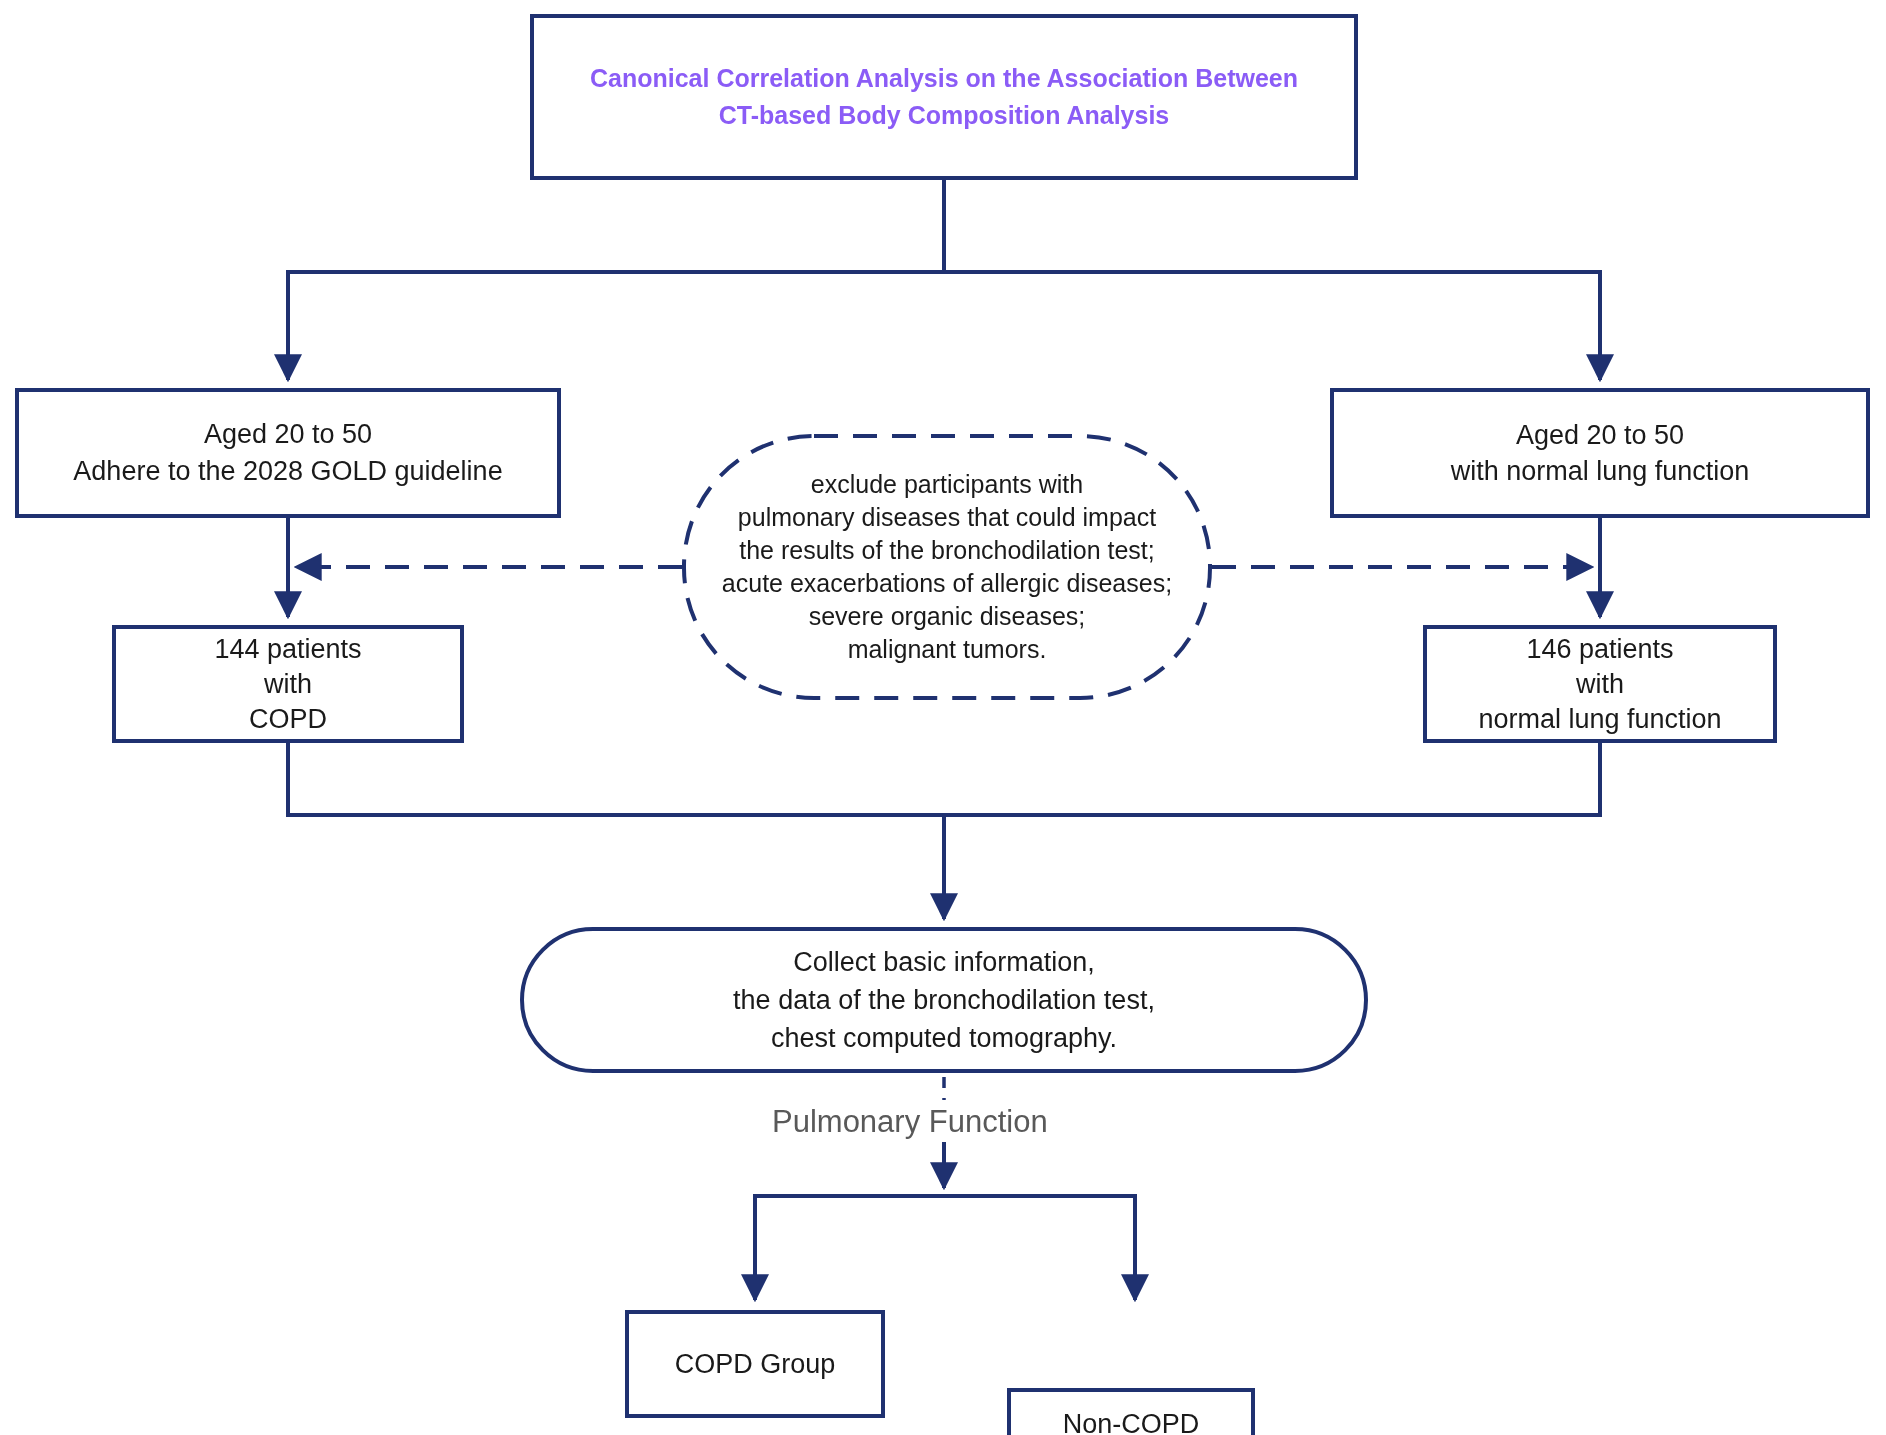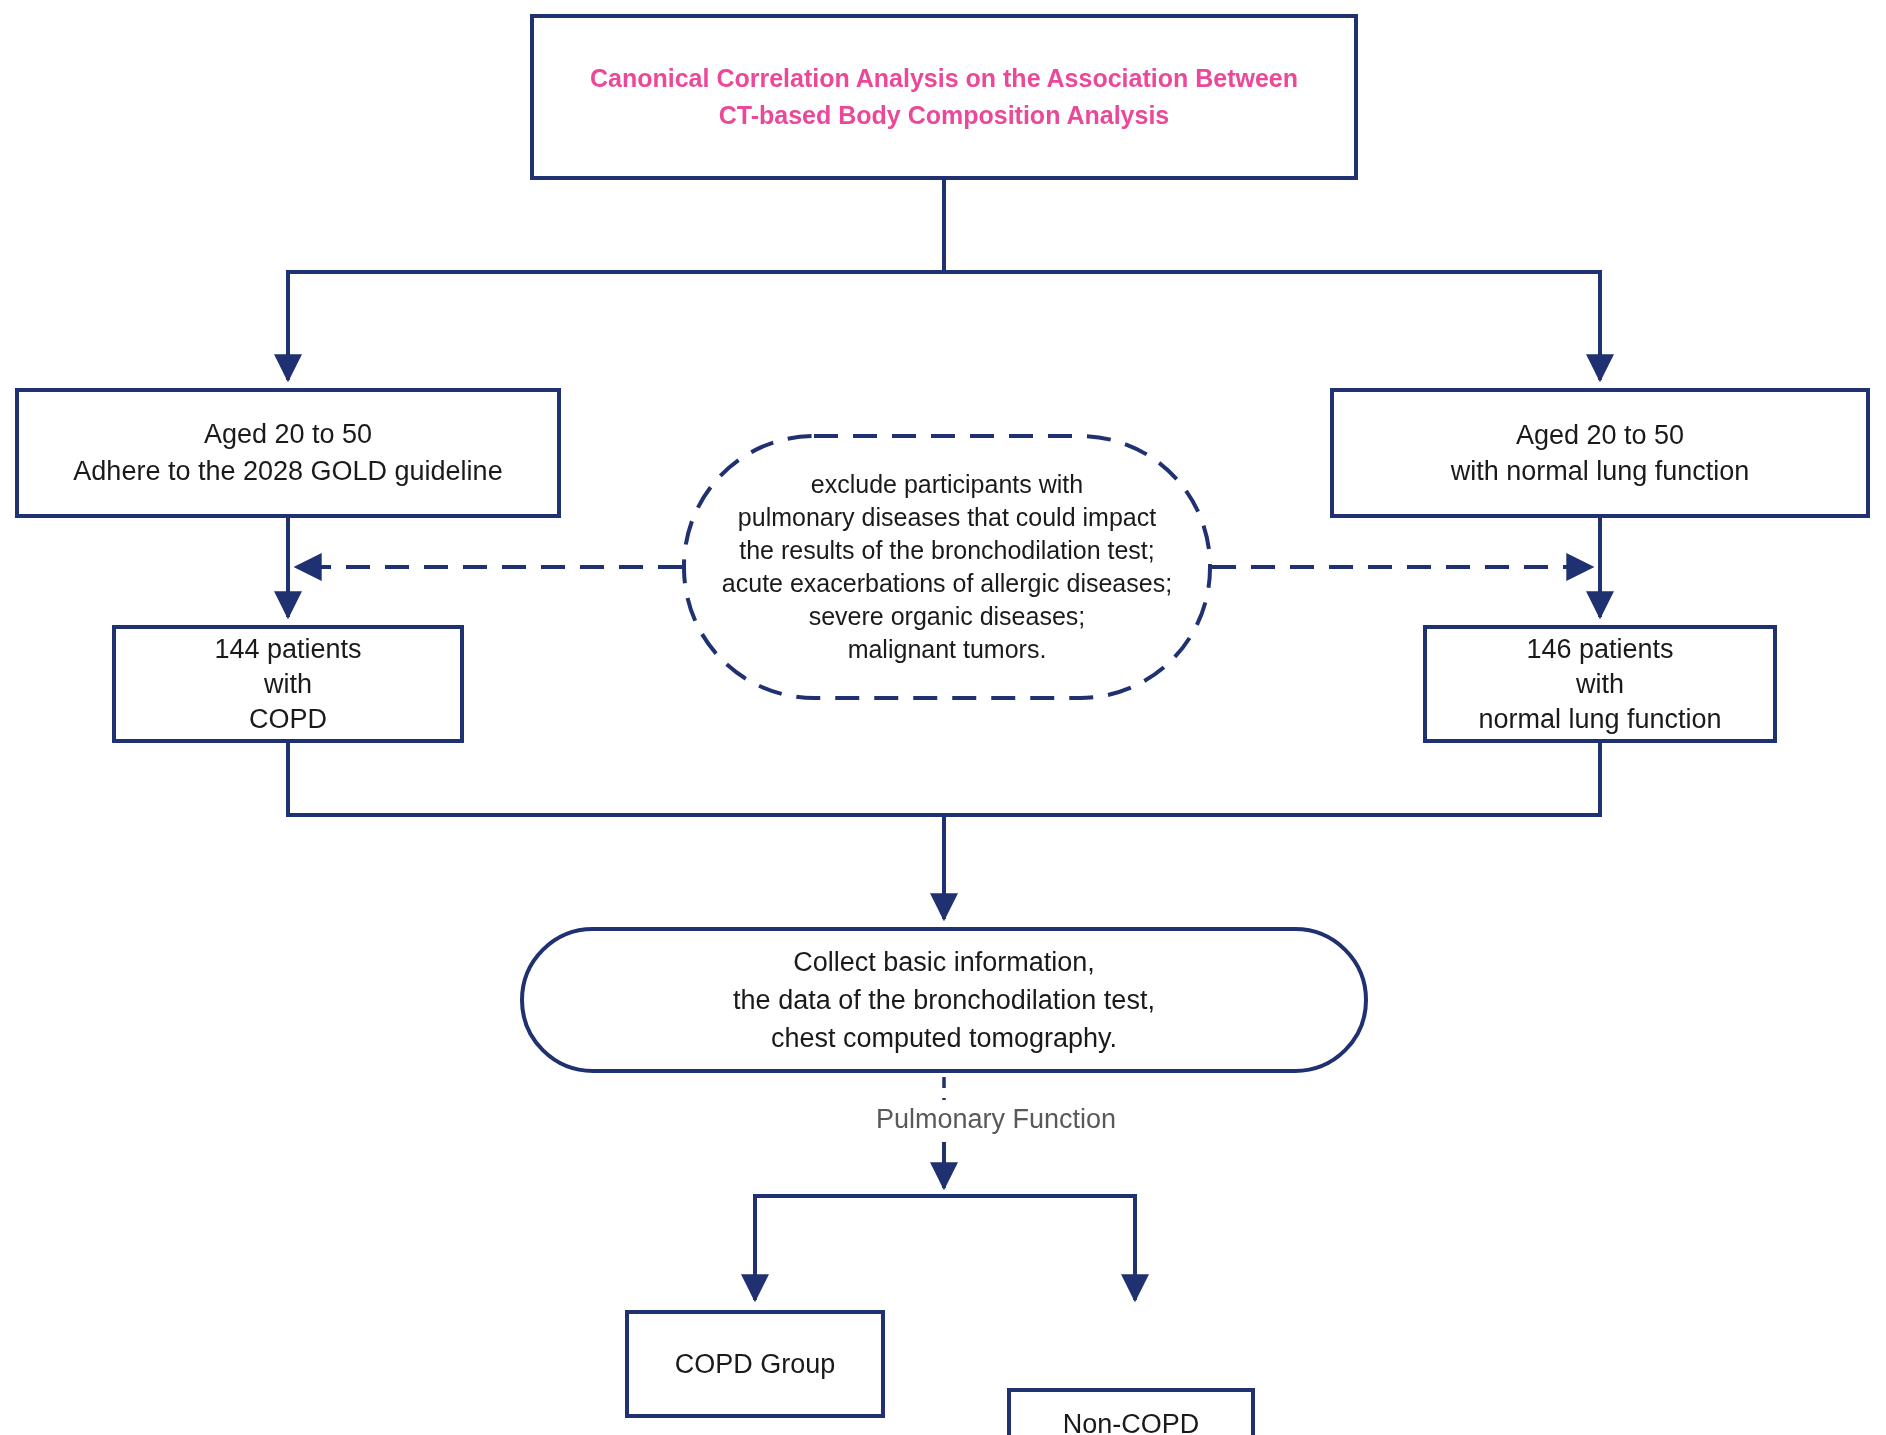--- a/index.html
+++ b/index.html
@@ -18,39 +18,39 @@
   .stub{stroke-dasharray:11 10;stroke-width:3.5;}
   #arrowhead path{fill:var(--line);stroke:none;}
 
   .node{
     position:absolute;display:flex;flex-direction:column;justify-content:center;align-items:center;
     text-align:center;border:4px solid var(--line);background:#ffffff;box-sizing:border-box;
   }
   .node .ln{font-size:27px;line-height:37px;color:var(--text);white-space:nowrap;}
 
   #title-box{left:530px;top:14px;width:828px;height:166px;}
-  #title-box .ln{font-weight:bold;font-size:25px;line-height:37px;color:#ec4899;}
+  #title-box .ln{font-weight:bold;font-size:25px;line-height:37px;color:#8b5cf6;}
 
   #left-criteria-box{left:15px;top:388px;width:546px;height:130px;}
   #right-criteria-box{left:1330px;top:388px;width:540px;height:130px;}
   #right-criteria-box .ln{line-height:36px;}
 
   #exclusion-stadium{left:682px;top:434px;width:530px;height:266px;border:none;background:transparent;text-align:center;}
   #exclusion-stadium .ln{font-size:25px;line-height:33px;}
 
   #left-count-box{left:112px;top:625px;width:352px;height:118px;}
   #right-count-box{left:1423px;top:625px;width:354px;height:118px;}
   #left-count-box .ln,#right-count-box .ln{line-height:35px;}
 
   #collect-stadium{left:520px;top:927px;width:848px;height:146px;border-radius:76px;}
   #collect-stadium .ln{line-height:38px;}
 
   #branch-label{
-    position:absolute;left:772px;top:1104px;width:344px;text-align:right;
-    font-size:27px;color:var(--label);
+    position:absolute;left:772px;top:1104px;width:344px;text-align:left;
+    font-size:31px;color:var(--label);
   }
 
   #copd-group-box{left:625px;top:1310px;width:260px;height:108px;}
   #non-copd-group-box{left:1007px;top:1388px;width:248px;height:108px;}
   #copd-group-box .ln,#non-copd-group-box .ln{line-height:36px;}
 </style>
 </head>
 <body>
 
 <div id="canvas">

